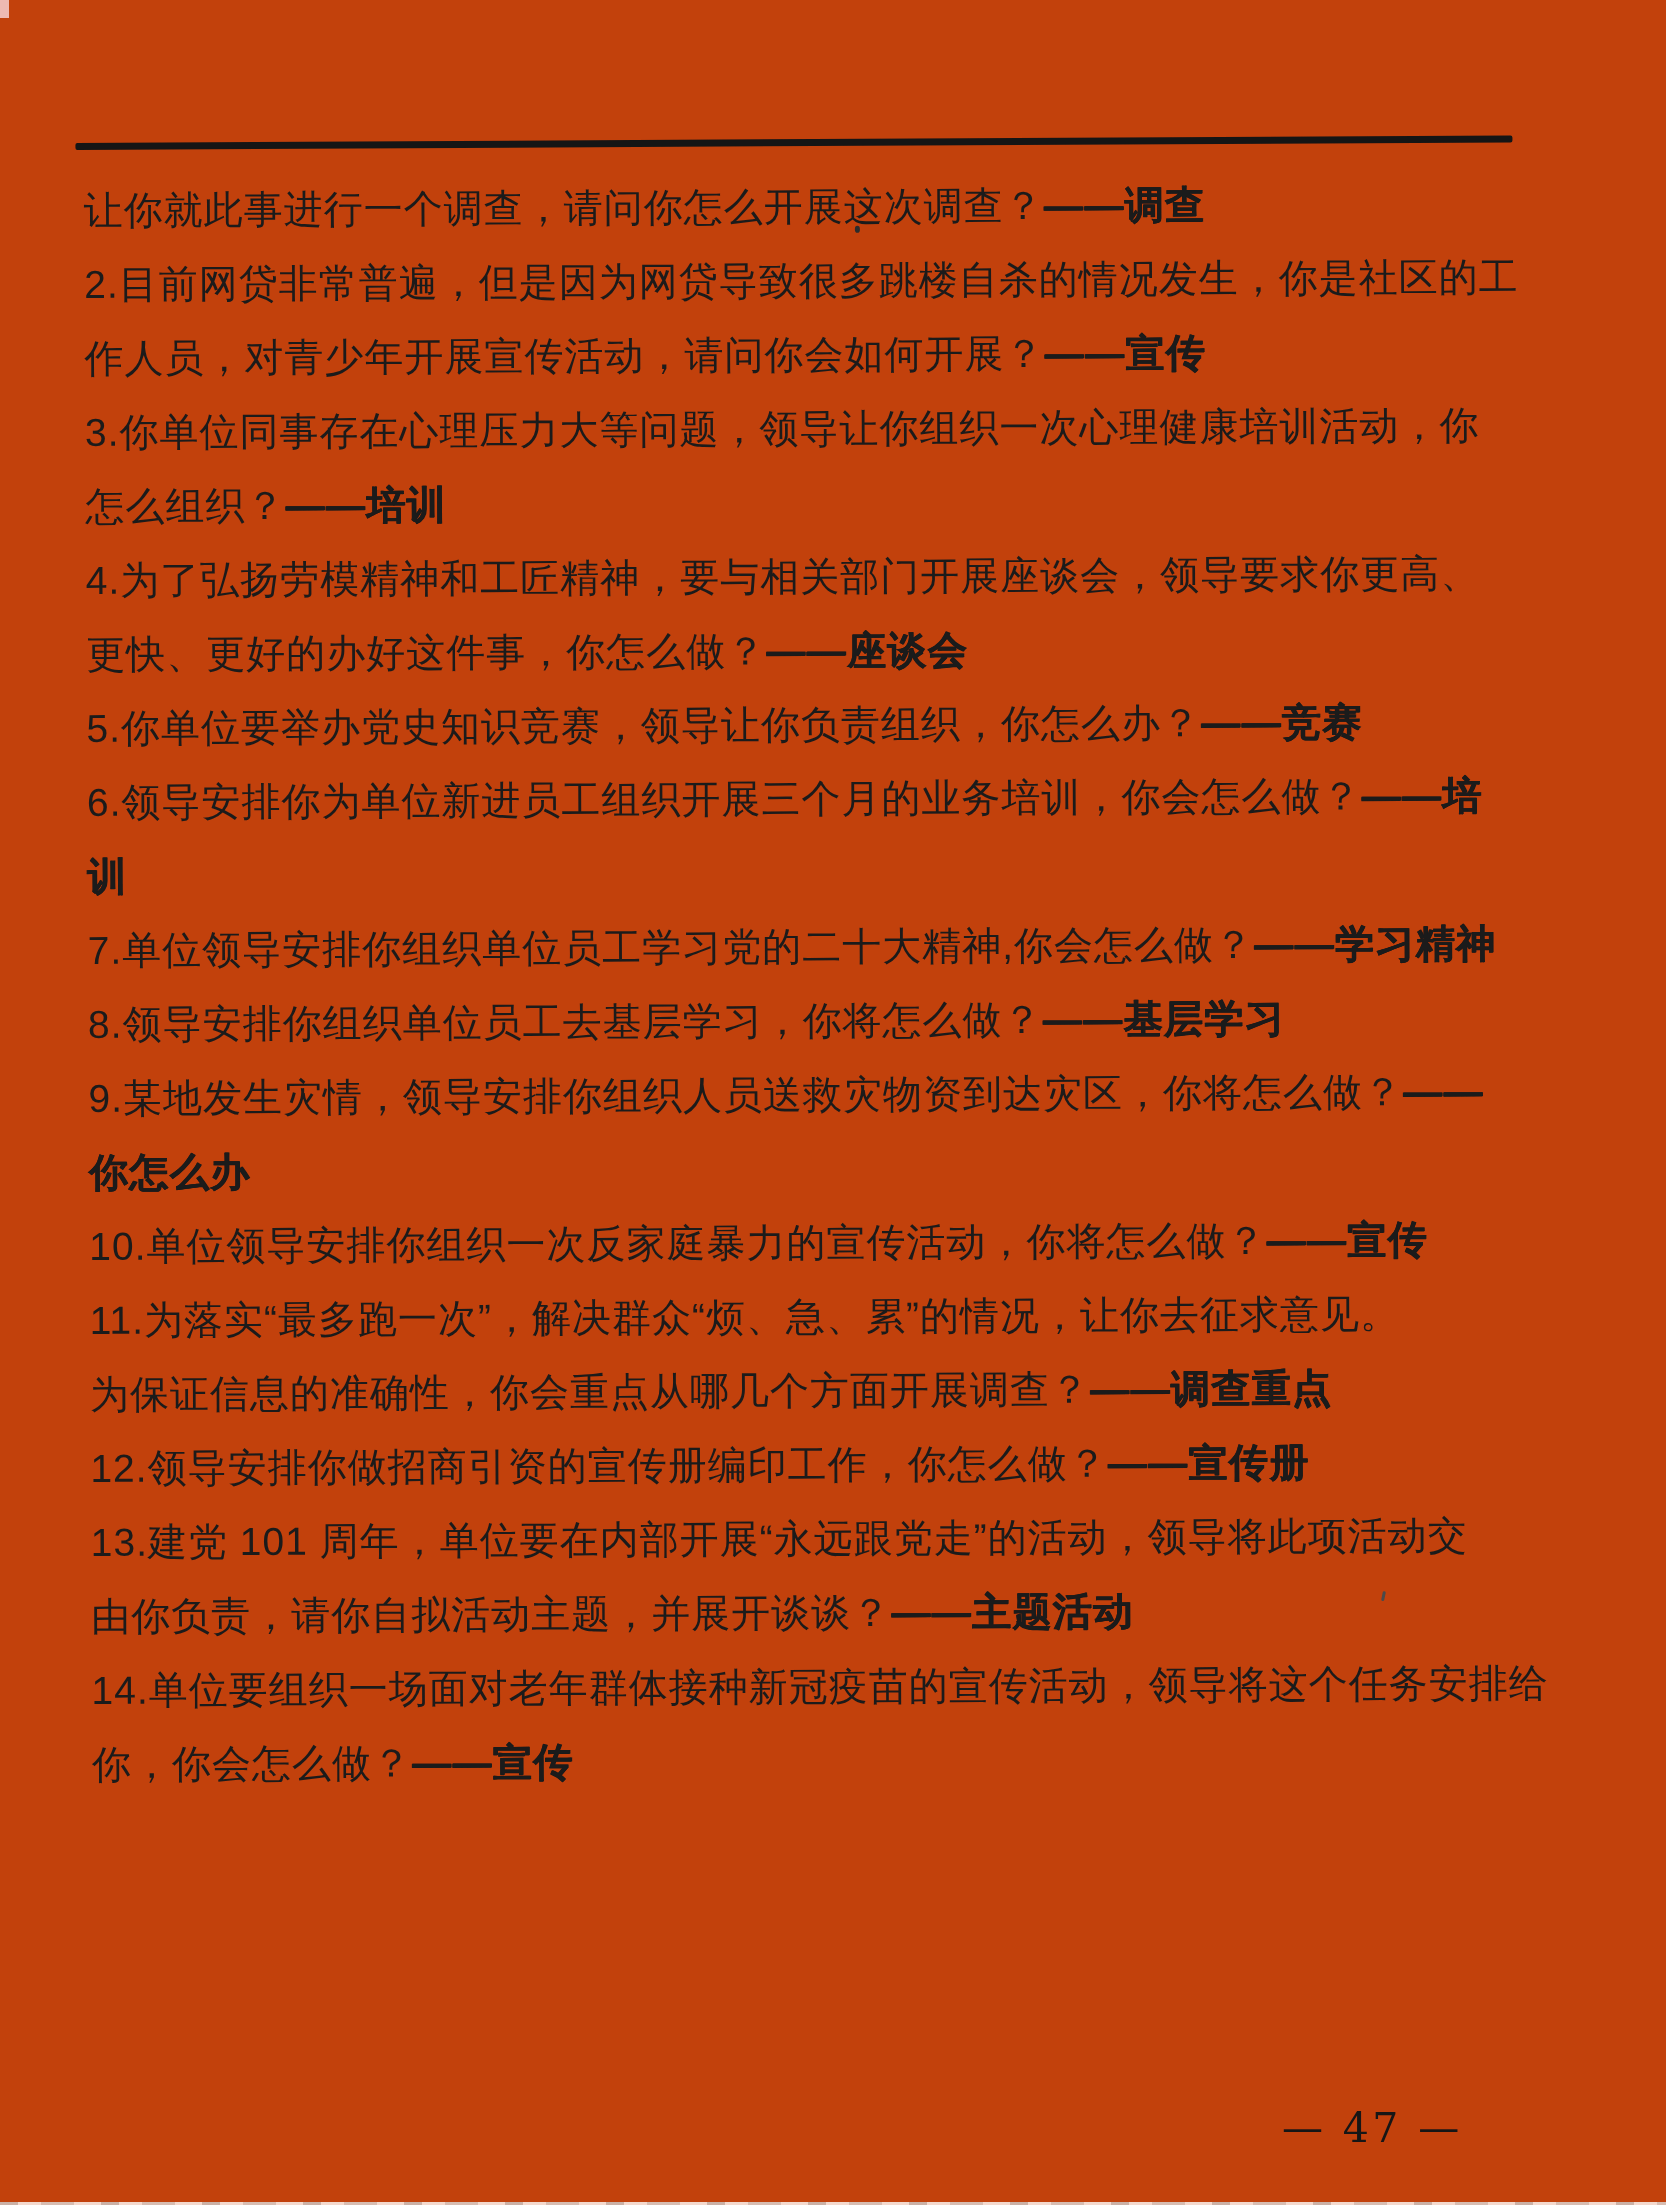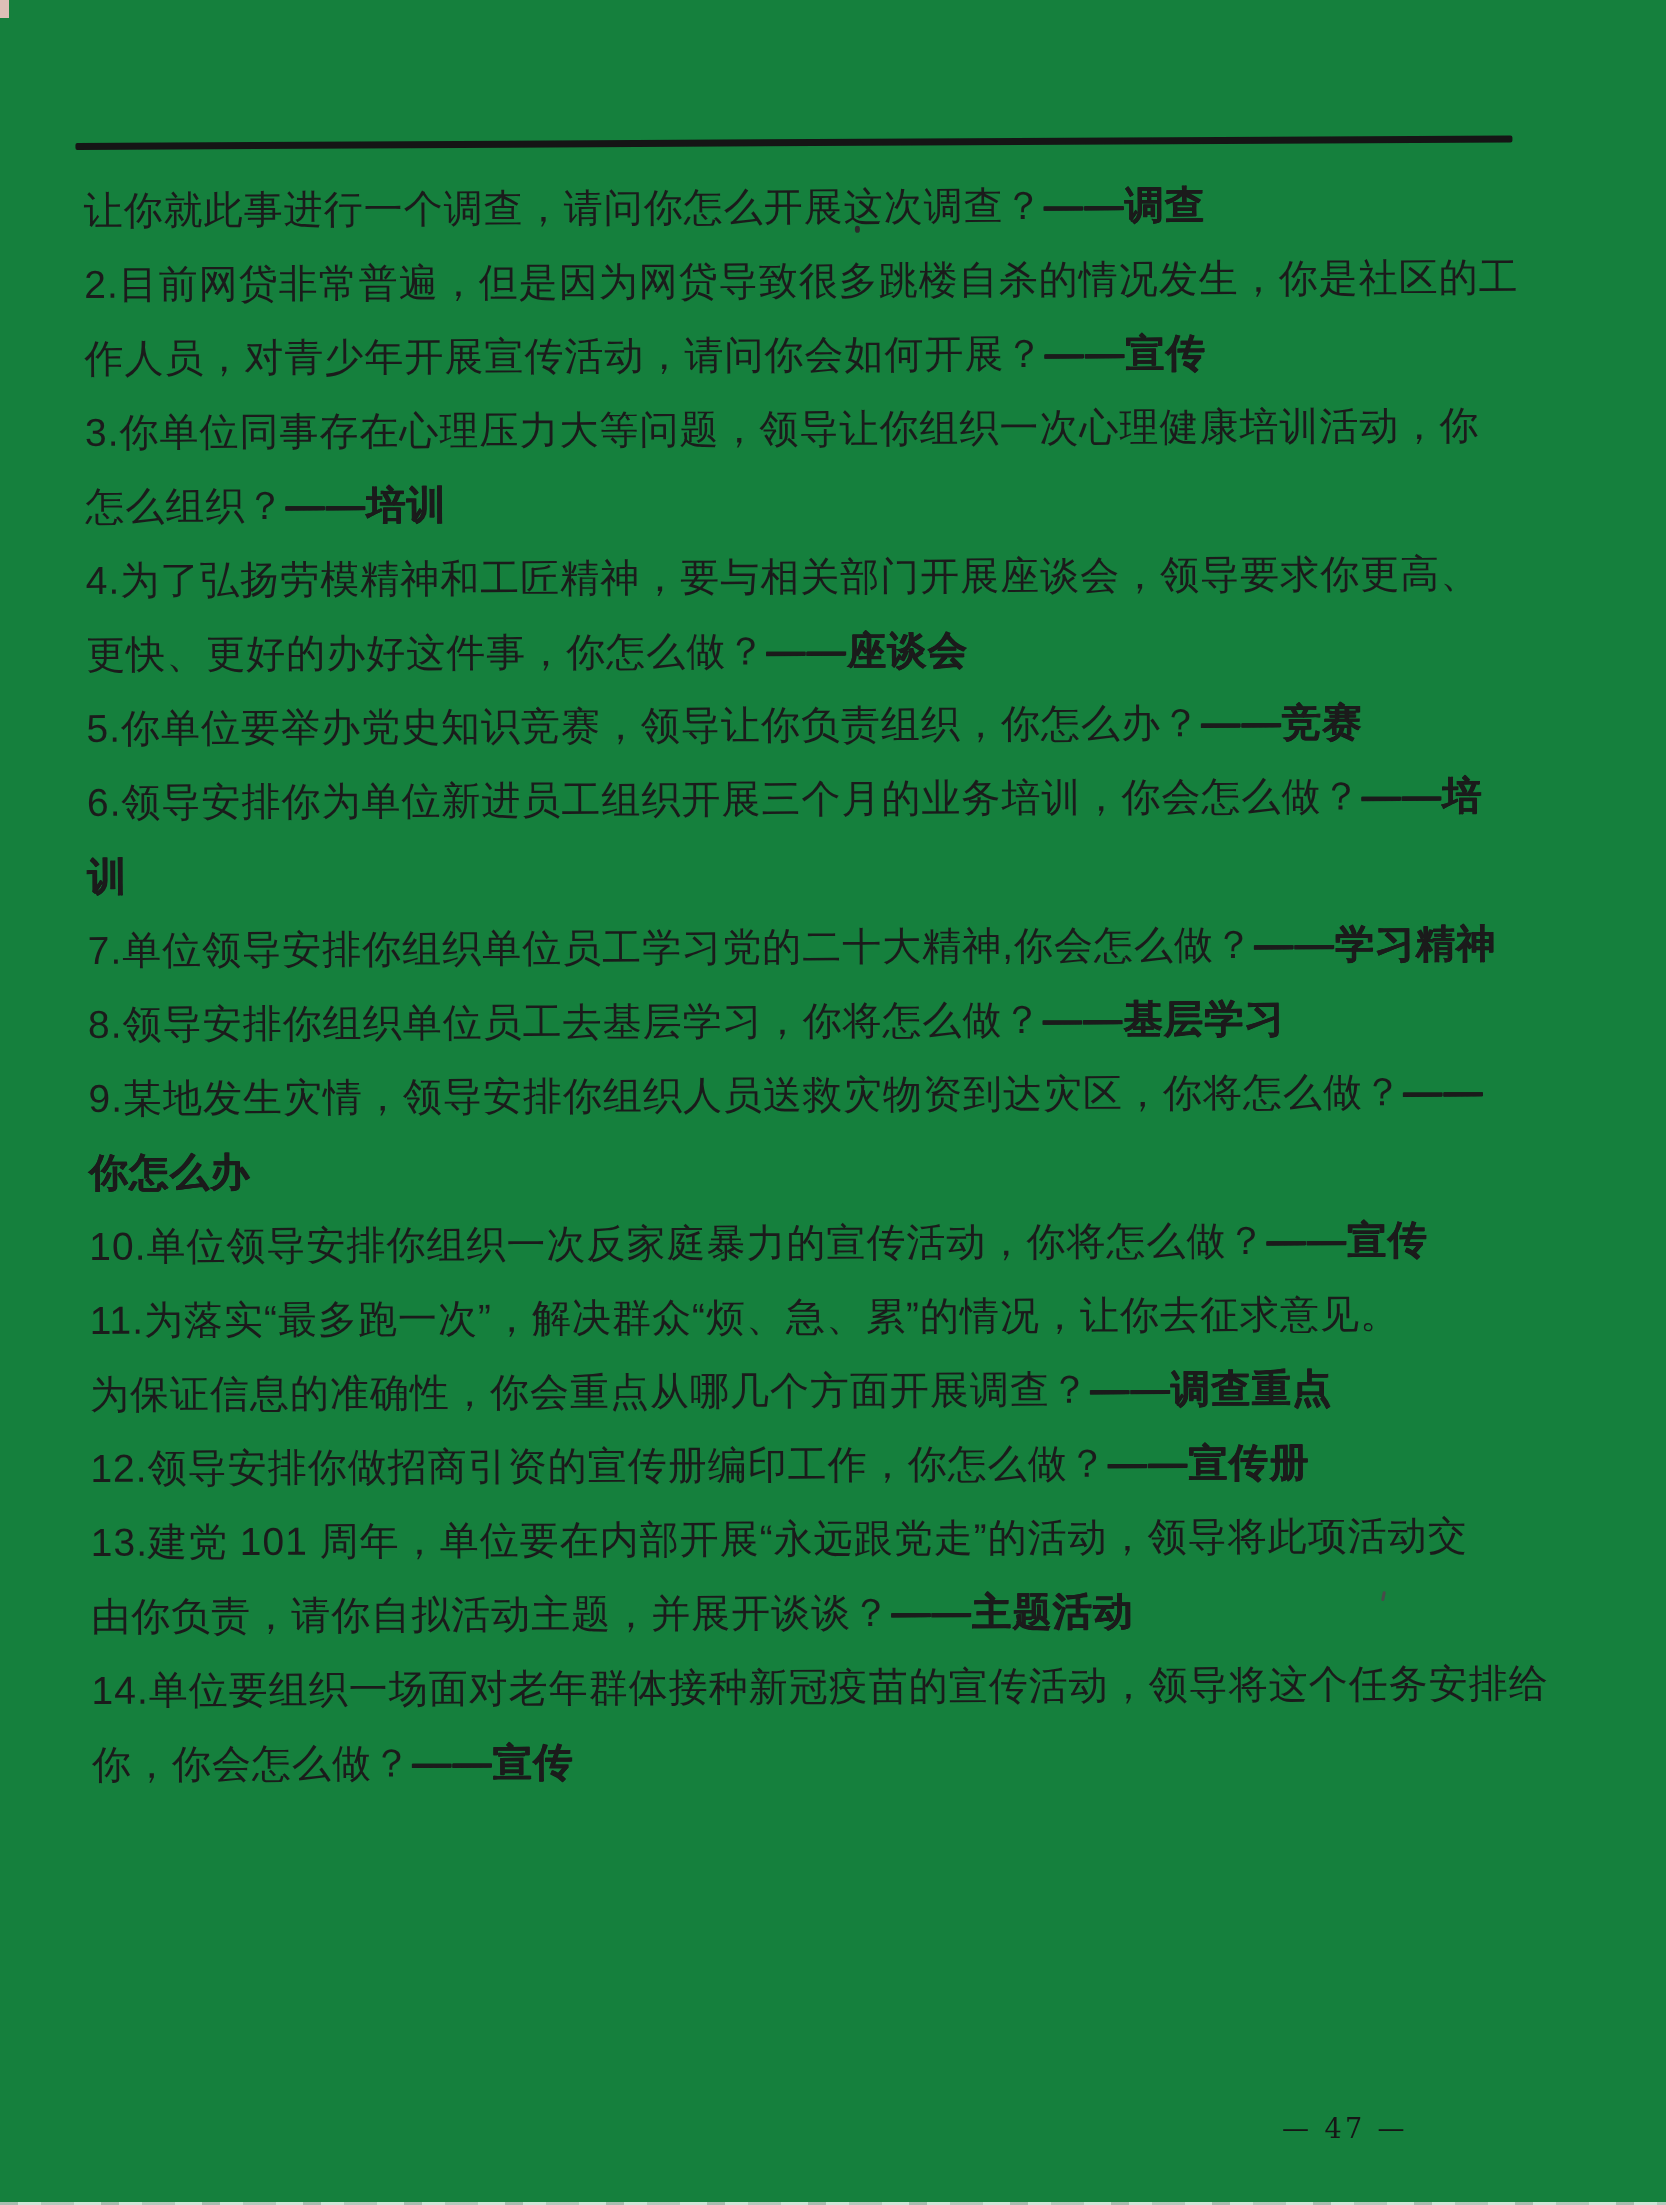--- a/index.html
+++ b/index.html
@@ -4,21 +4,21 @@
 <style>
   html, body {
     margin: 0;
     padding: 0;
     background: #ffffff;
   }
   #stage {
     position: relative;
     width: 1666px;
     height: 2205px;
-    background: #15803d;
+    background: #c2410c;
     overflow: hidden;
     font-family: "Liberation Sans", "DejaVu Sans", sans-serif;
     color: #1b1b1b;
   }
   
   #scan {
     position: absolute;
     left: 0; top: 0; right: 0; bottom: 0;
     transform: rotate(-0.3deg);
     transform-origin: 832px 1015px;
@@ -53,21 +53,21 @@
     text-shadow: 0.7px 0 0 currentColor, 0 0.4px 0 currentColor;
   }
   .page-number {
     position: absolute;
     top: 2108px;
     left: 1282px;
     width: 156px;
     height: 41px;
     line-height: 41px;
     font-family: "DejaVu Serif", "Liberation Serif", serif;
-    font-size: 27px;
+    font-size: 41px;
     letter-spacing: 3.4px;
     color: #161616;
     white-space: nowrap;
   }
   
   .artifact-red-corner {
     position: absolute;
     left: 0; top: 0;
     width: 8.8px;
     height: 17.6px;

